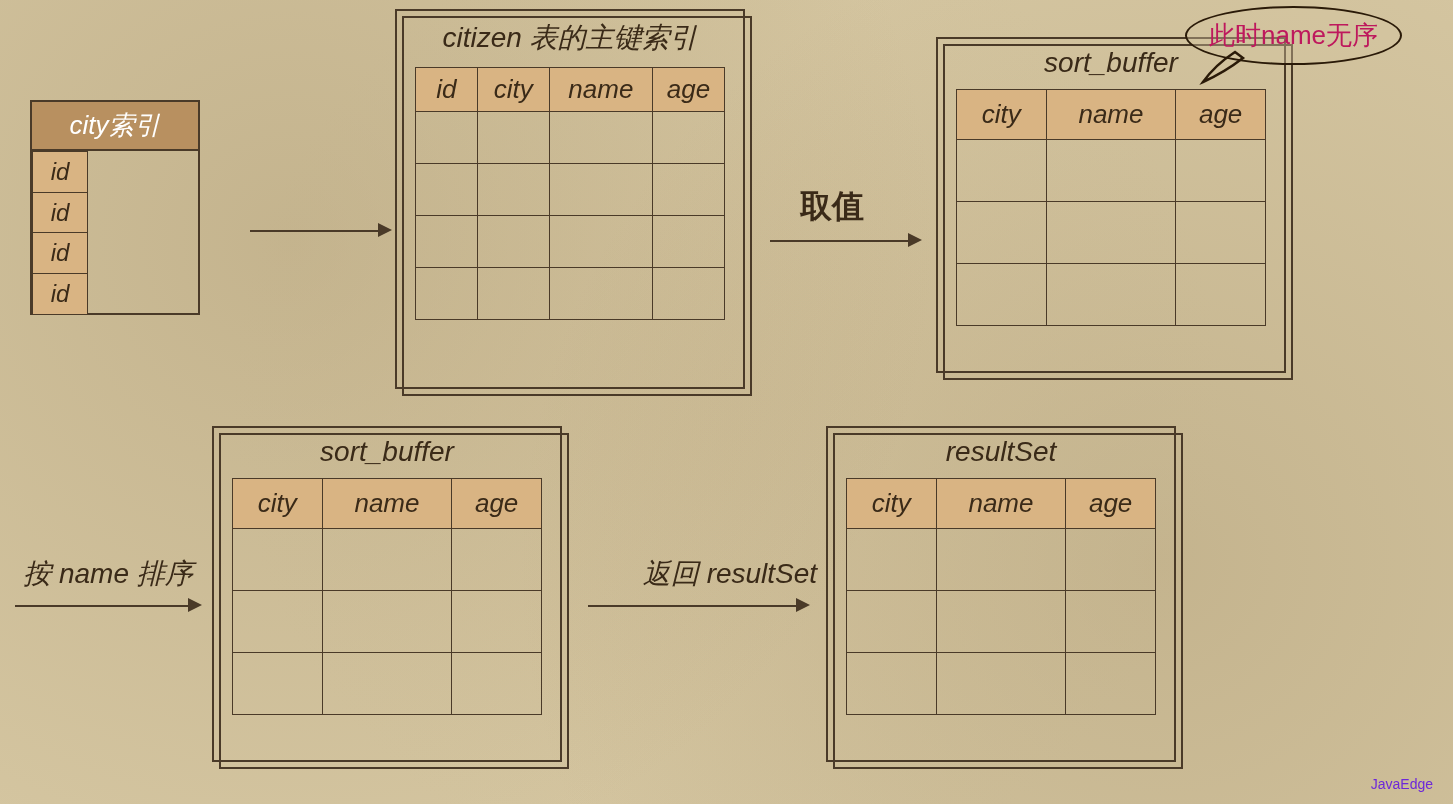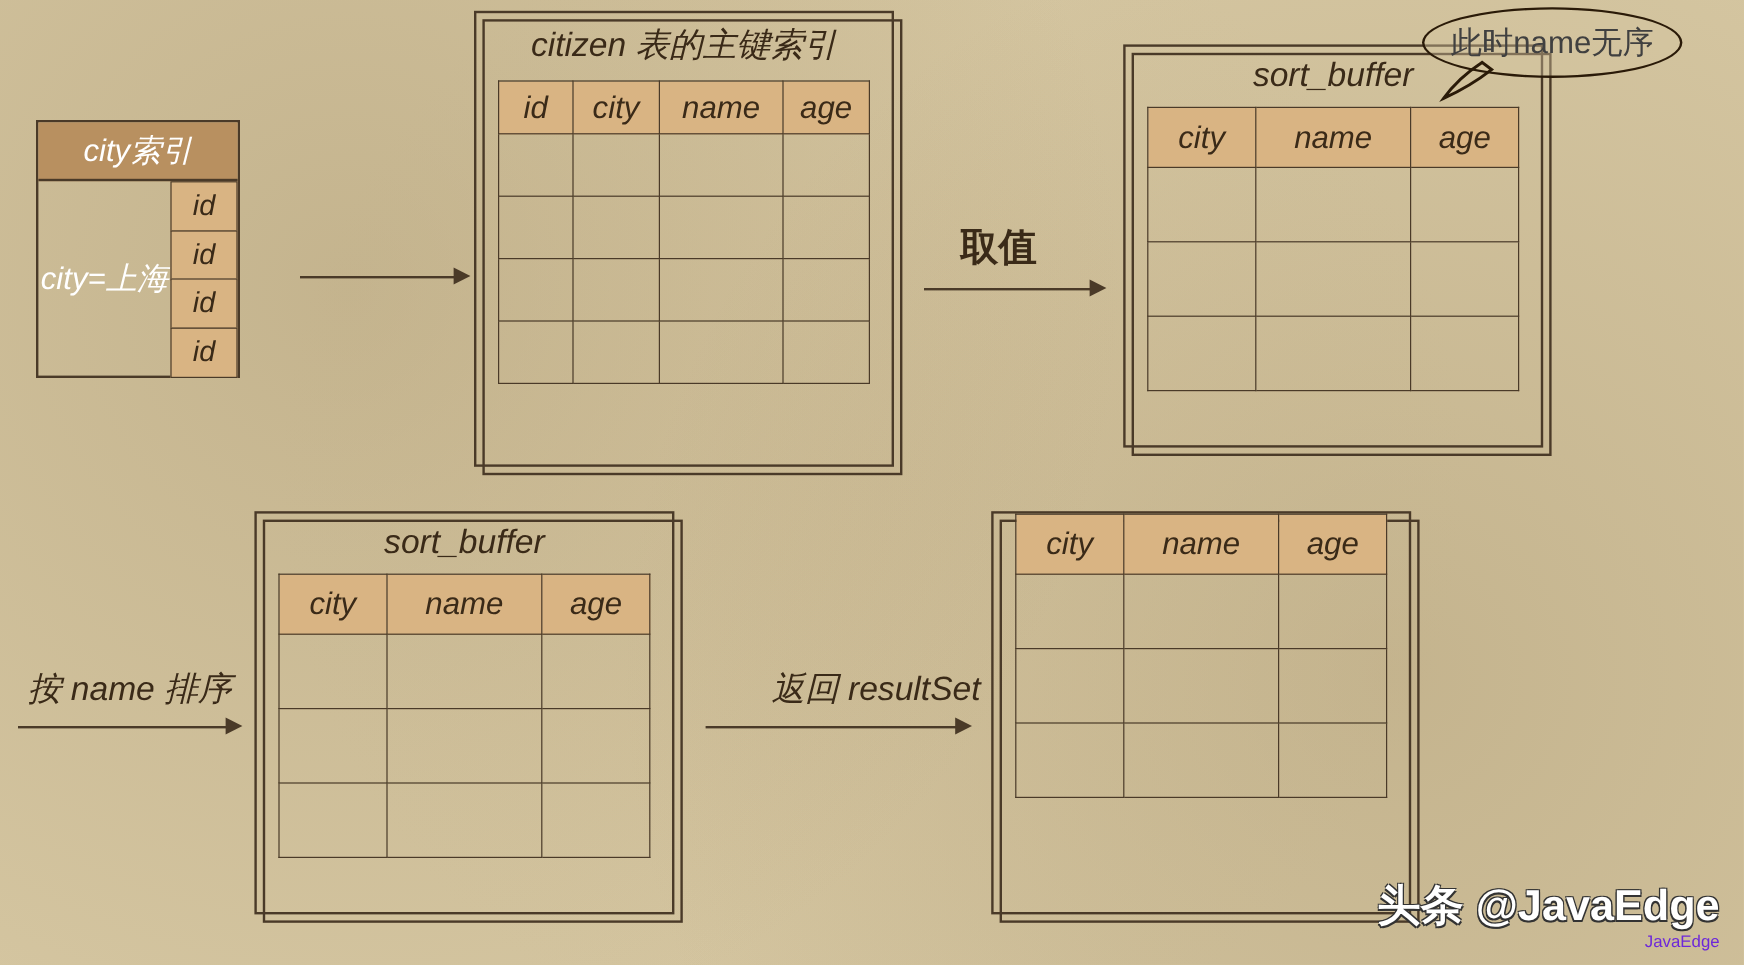--- a/index.html
+++ b/index.html
@@ -100,21 +100,21 @@
     margin-bottom: -1.5px;
   }
   .speech {
     position: absolute;
   }
   .speech-bubble {
     border: 2.5px solid #2a1a08;
     border-radius: 50%;
     padding: 10px 22px;
     font-size: 26px;
-    color: #404040;
+    color: #be185d;
     background: rgba(212,197,160,0.4);
     white-space: nowrap;
   }
   .watermark {
     position: absolute;
     right: 20px;
     bottom: 12px;
     text-align: right;
   }
   .watermark-main {
@@ -132,21 +132,20 @@
     font-style: normal;
     margin-top: -4px;
   }
 </style>
 </head>
 <body>
 
 <div class="box" style="left:30px; top:100px; width:170px;">
   <div class="city-index-header">city索引</div>
   <div class="city-index-body">
-    <div class="city-index-left">city=上海</div>
     <div class="city-index-right">
       <div>id</div>
       <div>id</div>
       <div>id</div>
       <div>id</div>
     </div>
   </div>
 </div>
 
 <div class="arrow-line" style="left:250px; top:230px; width:130px;"></div>
@@ -263,20 +262,21 @@
   </tbody>
     </table>
 </div>
 
 <div class="arrow-label" style="left:620px; top:555px; width:220px;">返回 resultSet</div>
 <div class="arrow-line" style="left:588px; top:605px; width:210px;"></div>
 <div class="arrow-head" style="left:796px; top:598px;"></div>
 
 <div class="box-shadow" style="left:833px; top:433px; width:350px; height:336px;"></div>
 <div class="box" style="left:826px; top:426px; width:350px; height:336px;">
+  <div class="box-title">resultSet</div>
   <table class="grid-table" style="width:310px;">
     <tbody>
         <tr>
       <th style="width:90px;height:50px;">city</th>
       <th style="width:130px;">name</th>
       <th style="width:90px;">age</th>
     </tr>
     <tr>
           <td style="height:62px;"></td>
           <td></td>
@@ -290,15 +290,14 @@
     <tr>
           <td style="height:62px;"></td>
           <td></td>
           <td></td>
         </tr>
   </tbody>
     </table>
 </div>
 
 <div class="watermark">
-  <div class="watermark-main">头条 @JavaEdge</div>
   <div class="watermark-sub">JavaEdge</div>
 </div>
 
 </body></html>

